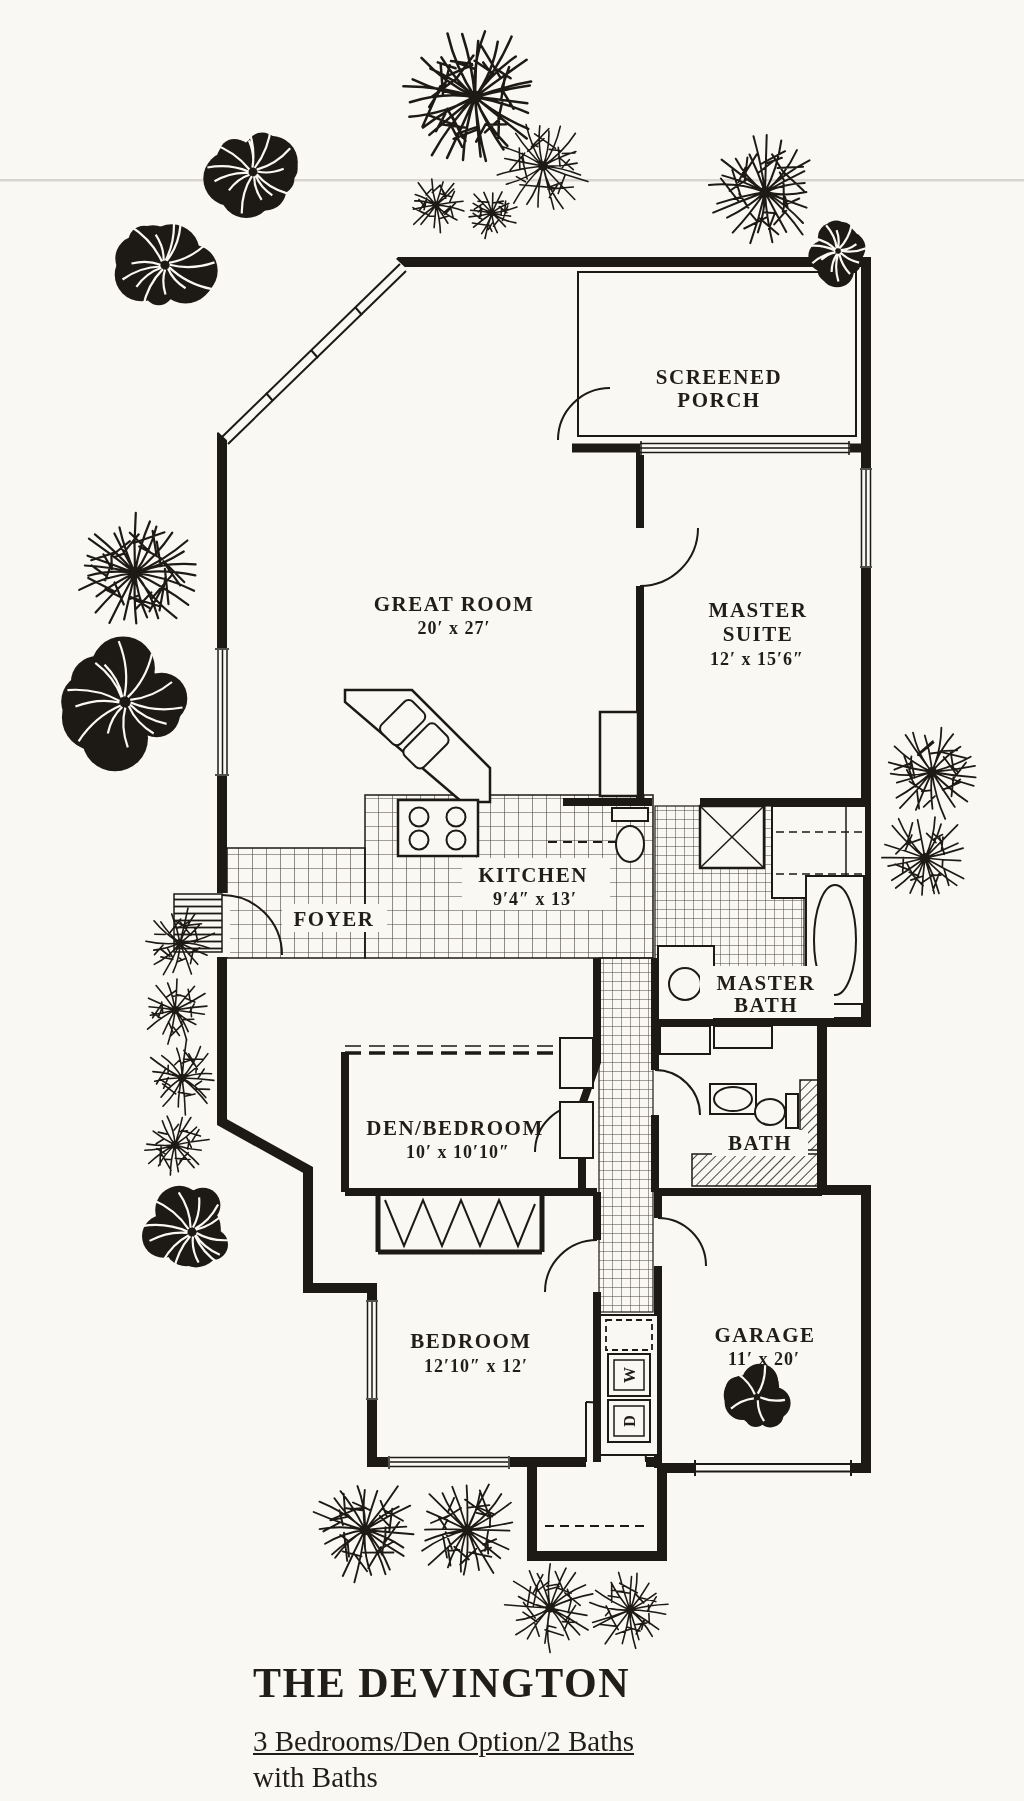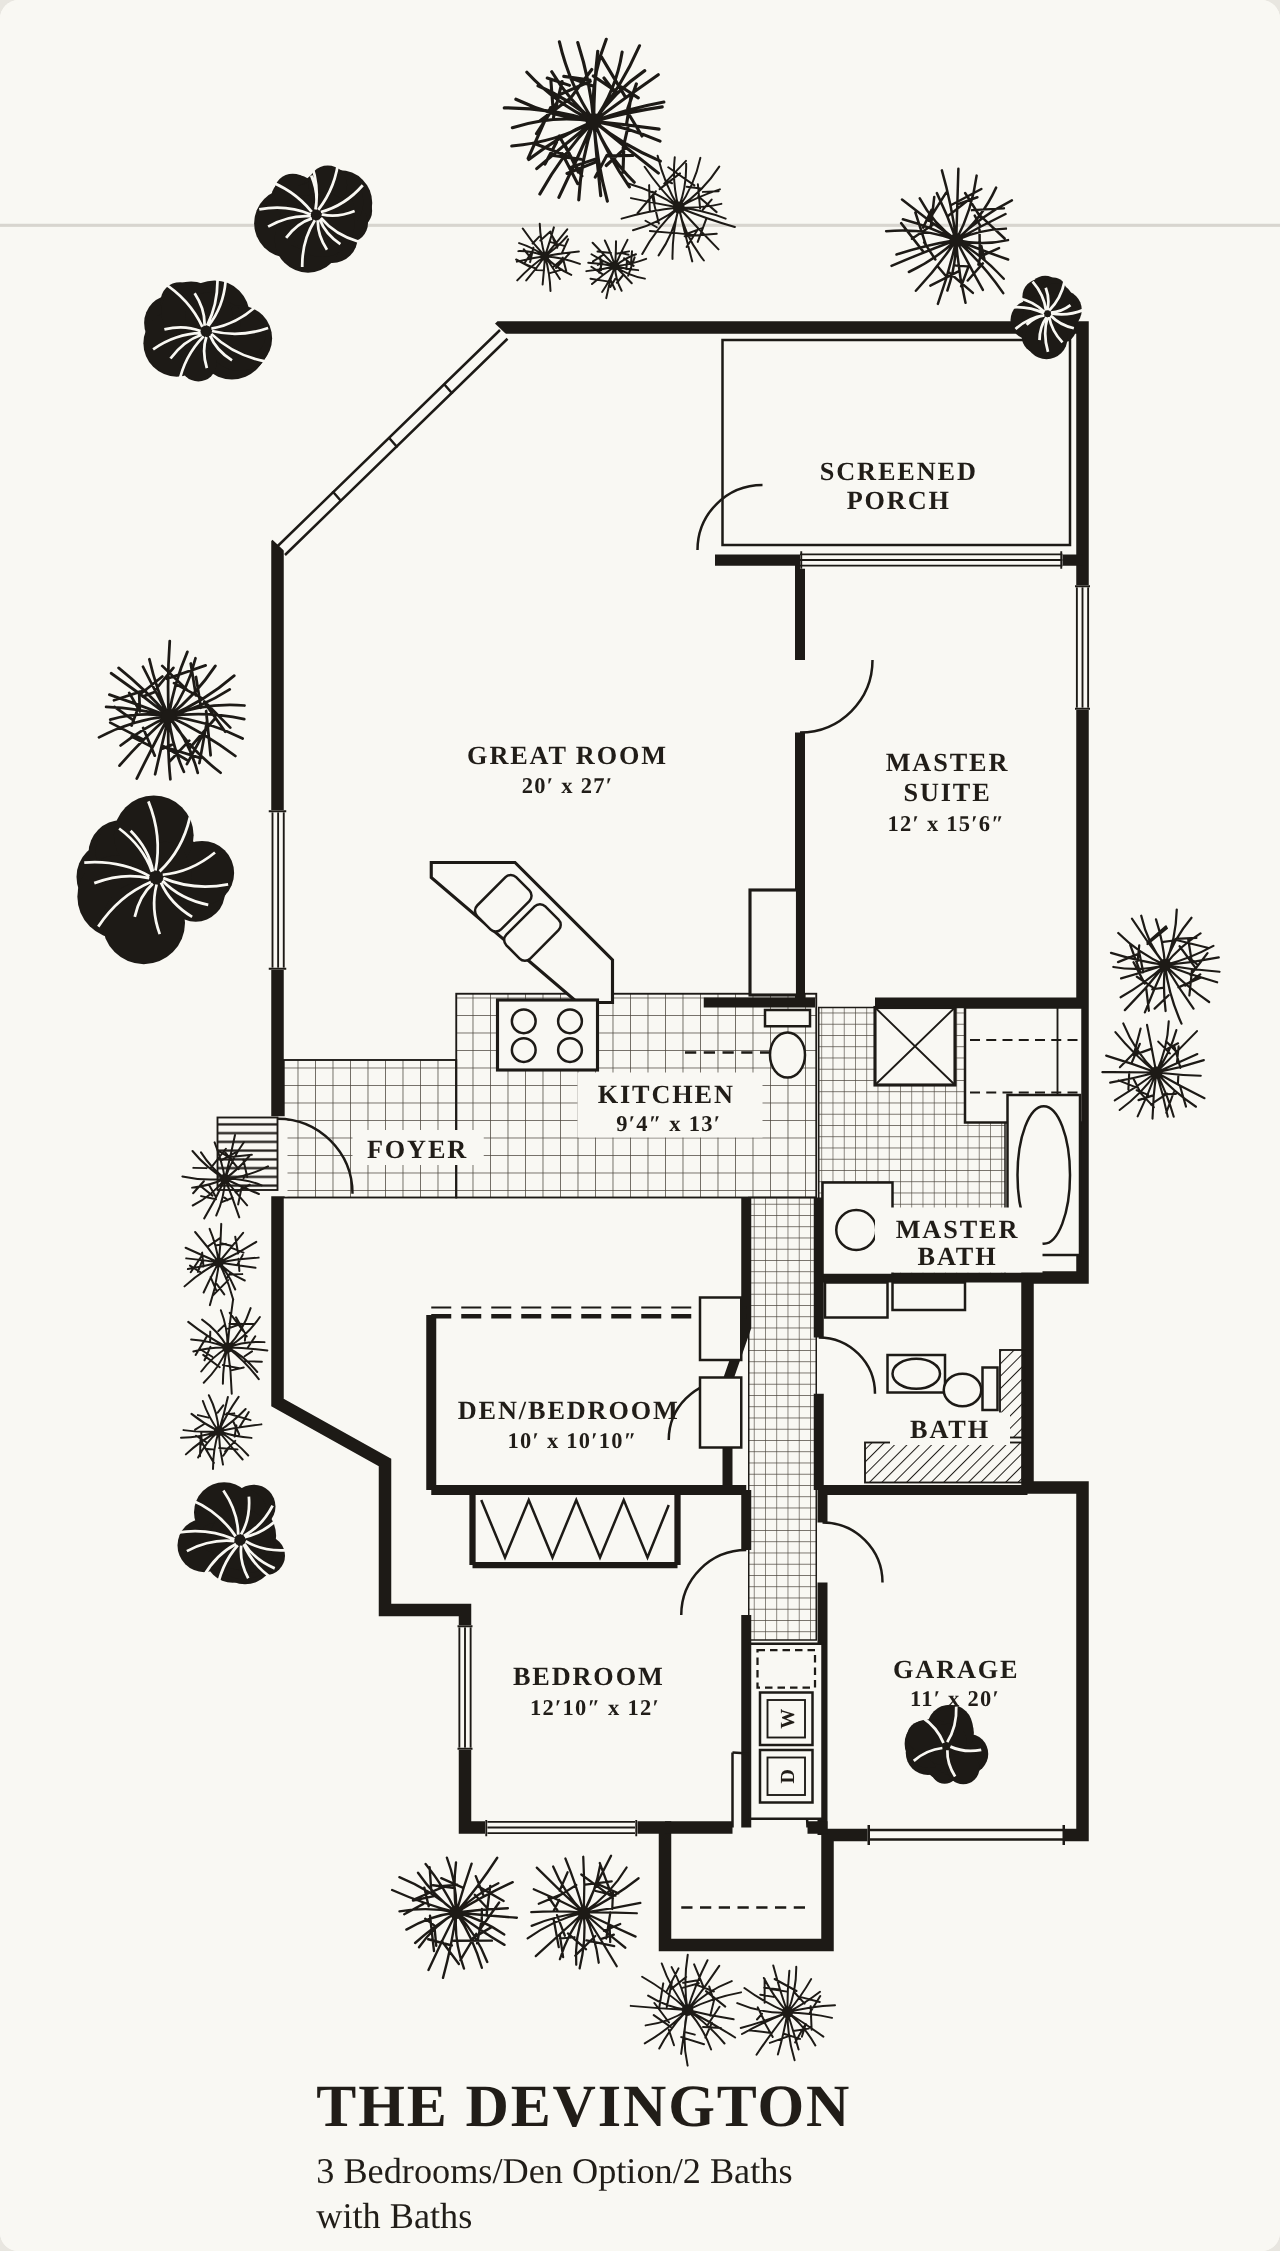--- a/index.html
+++ b/index.html
@@ -1,38 +1,38 @@
 <!DOCTYPE html>
 <html><head>
 <meta charset="utf-8">
 <style>
   html,body{margin:0;padding:0;background:#e8e6e0;}
   #page{position:relative;width:1024px;height:1801px;background:#f9f8f3;overflow:hidden;
-        font-family:"Liberation Serif",serif;border-radius:15px;}
+        font-family:"Liberation Serif",serif;}
   svg{position:absolute;left:0;top:0;}
   .wall{fill:none;stroke:#1d1a16;stroke-linejoin:miter;stroke-linecap:butt;}
   .w10{stroke-width:10;}
   .w9{stroke-width:9;}
   .w8{stroke-width:8;}
   .w5{stroke-width:5;}
   .thin{fill:none;stroke:#1d1a16;stroke-width:2;}
   .thin15{fill:none;stroke:#1d1a16;stroke-width:1.5;}
   .fix{fill:#f9f8f3;stroke:#1d1a16;stroke-width:2.5;}
   .fix2{fill:#f9f8f3;stroke:#1d1a16;stroke-width:2;}
   .dash{fill:none;stroke:#1d1a16;stroke-width:2;stroke-dasharray:9 6;}
   .halo{fill:#f9f8f3;stroke:none;}
   .lbl{font-family:"Liberation Serif",serif;font-weight:bold;fill:#211d18;
        text-anchor:middle;letter-spacing:1.5px;font-size:21px;}
   .lbl-sm{font-family:"Liberation Serif",serif;font-weight:bold;fill:#211d18;
        text-anchor:middle;letter-spacing:1px;font-size:18px;}
   .lbl-wd{font-family:"Liberation Serif",serif;font-weight:bold;fill:#211d18;
        text-anchor:middle;font-size:16px;}
   #title-block{position:absolute;left:253px;top:1660px;color:#211d18;}
-  #title-block .t1{font-size:48px;font-weight:bold;letter-spacing:1.5px;line-height:1.1;}
-  #title-block .t2{font-size:29px;margin-top:6px;line-height:1.25;}
+  #title-block .t1{font-size:42px;font-weight:bold;letter-spacing:1.5px;line-height:1.1;}
+  #title-block .t2{font-size:29px;margin-top:17px;line-height:1.25;text-decoration:underline;}
   #title-block .t3{font-size:29px;line-height:1.25;}
 </style>
 </head>
 <body>
 
 <div id="page">
 <svg width="1024" height="1801" viewBox="0 0 1024 1801">
   <defs>
     <pattern id="tileA" width="14" height="14" patternUnits="userSpaceOnUse">
       <path d="M14 0H0V14" fill="none" stroke="#4a443b" stroke-width="1.2"></path>

